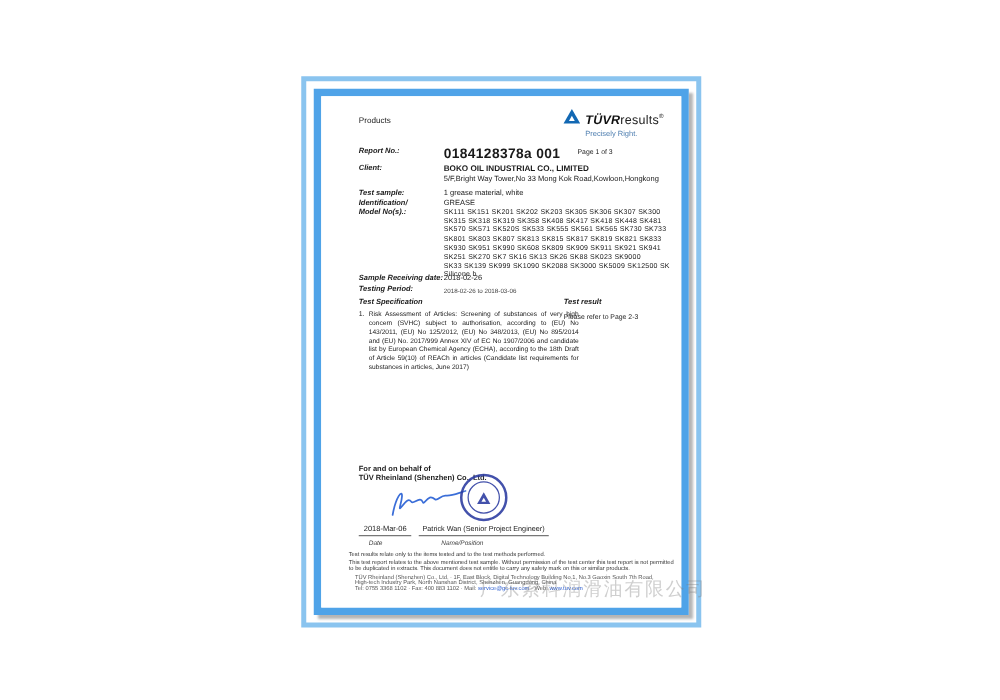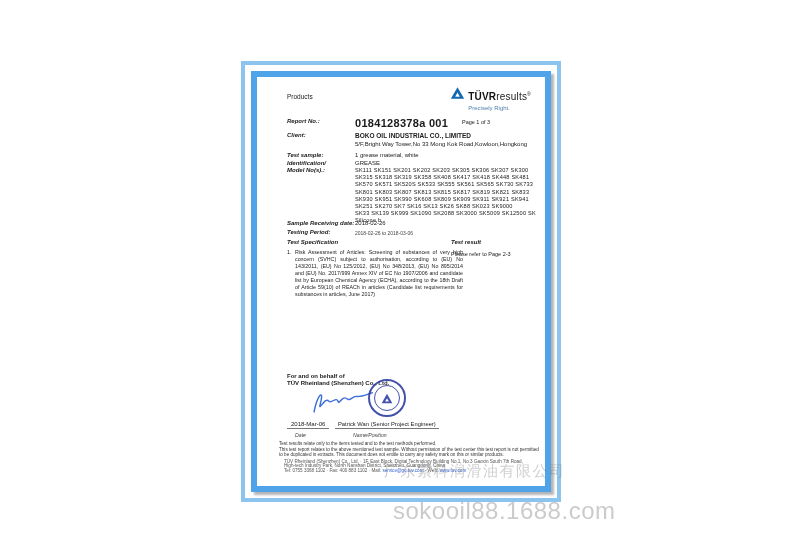--- a/index.html
+++ b/index.html
@@ -13,21 +13,21 @@
   .doc{position:absolute;left:0;top:0;right:0;bottom:0;background:#fff;}
 
   .abs{position:absolute;}
   .lbl{font-style:italic;font-weight:bold;font-size:6px;}
   .xs{font-size:4.6px;line-height:5px;color:#333;}
 
   .products{left:30px;top:16px;font-size:6.5px;color:#222;}
 
   .logo{right:14px;top:9px;display:flex;align-items:flex-start;gap:3px;}
   .logo-text .brand{font-size:10px;letter-spacing:.2px;color:#222;}
-  .logo-text .brand b{font-weight:bold;color:#111;}
+  .logo-text .brand b{font-weight:bold;color:#111;font-style:italic;}
   .logo-text .reg{font-size:5px;vertical-align:super;}
   .logo-text .tagline{font-size:6px;color:var(--tagline,#4f7fb0);margin-top:1px;}
 
   .report-no{left:98px;top:40px;font-weight:bold;font-size:11px;letter-spacing:.3px;}
   .page-no{left:205px;top:42px;font-size:5.5px;}
   .client-name{left:98px;top:55px;font-weight:bold;font-size:6.5px;}
   .client-addr{left:98px;top:64px;font-size:6px;}
   .test-sample{left:98px;top:75px;font-size:6px;}
   .grease{left:98px;top:83px;font-size:6px;}
   .models{left:98px;top:90px;font-size:5.6px;line-height:7.2px;letter-spacing:.2px;width:190px;}
@@ -157,15 +157,14 @@
       <div class="abs xs addr1">TÜV Rheinland (Shenzhen) Co., Ltd. · 1F, East Block, Digital Technology Building No.1, No.3 Gaoxin South 7th Road,</div>
       <div class="abs xs addr2">High-tech Industry Park, North Nanshan District, Shenzhen, Guangdong, China</div>
       <div class="abs xs contact">
         <span>Tel: 0755 3368 1102 · Fax: 400 883 1102 · Mail: </span><span class="blue-link">service@gc.tuv.com</span><span> · Web: </span><span class="blue-link">www.tuv.com</span>
       </div>
 
     </div>
   </div>
 
   <div class="wm-company">广东索科润滑油有限公司</div>
-  <div class="wm-site">sokooil88.1688.com</div>
 
 </div>
 
 </body></html>

